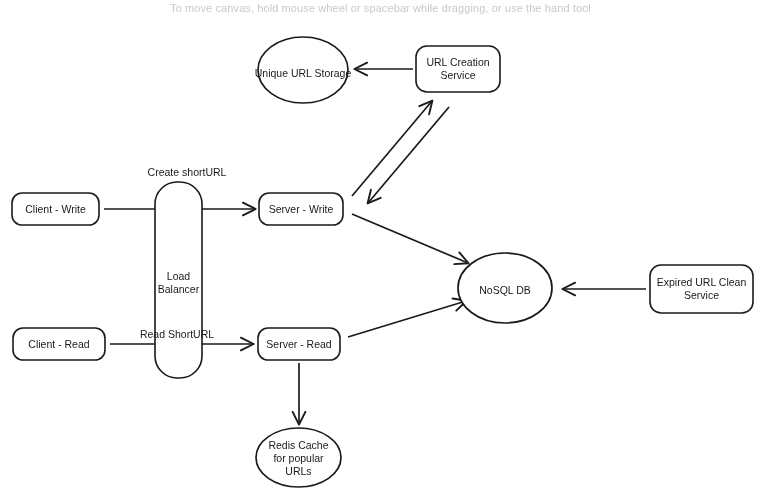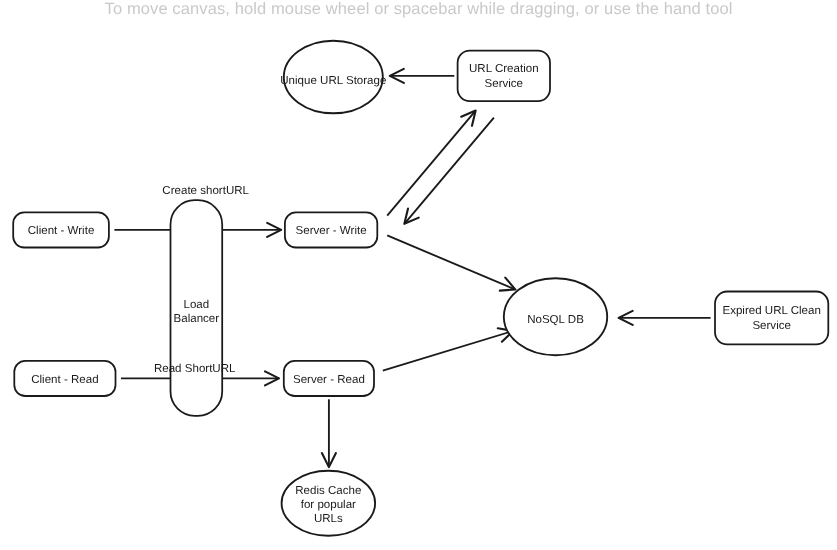--- a/index.html
+++ b/index.html
@@ -23,21 +23,21 @@
   }
   .hint-bar {
     position: absolute;
     left: 0;
     top: 0;
     width: 761px;
     height: 16px;
     display: flex;
     align-items: center;
     justify-content: center;
-    font-size: 15px;
+    font-size: 11px;
     color: #c9c9c9;
     letter-spacing: .1px;
     user-select: none;
     white-space: nowrap;
     z-index: 5;
   }
   svg.diagram {
     position: absolute;
     left: 0;
     top: 0;

